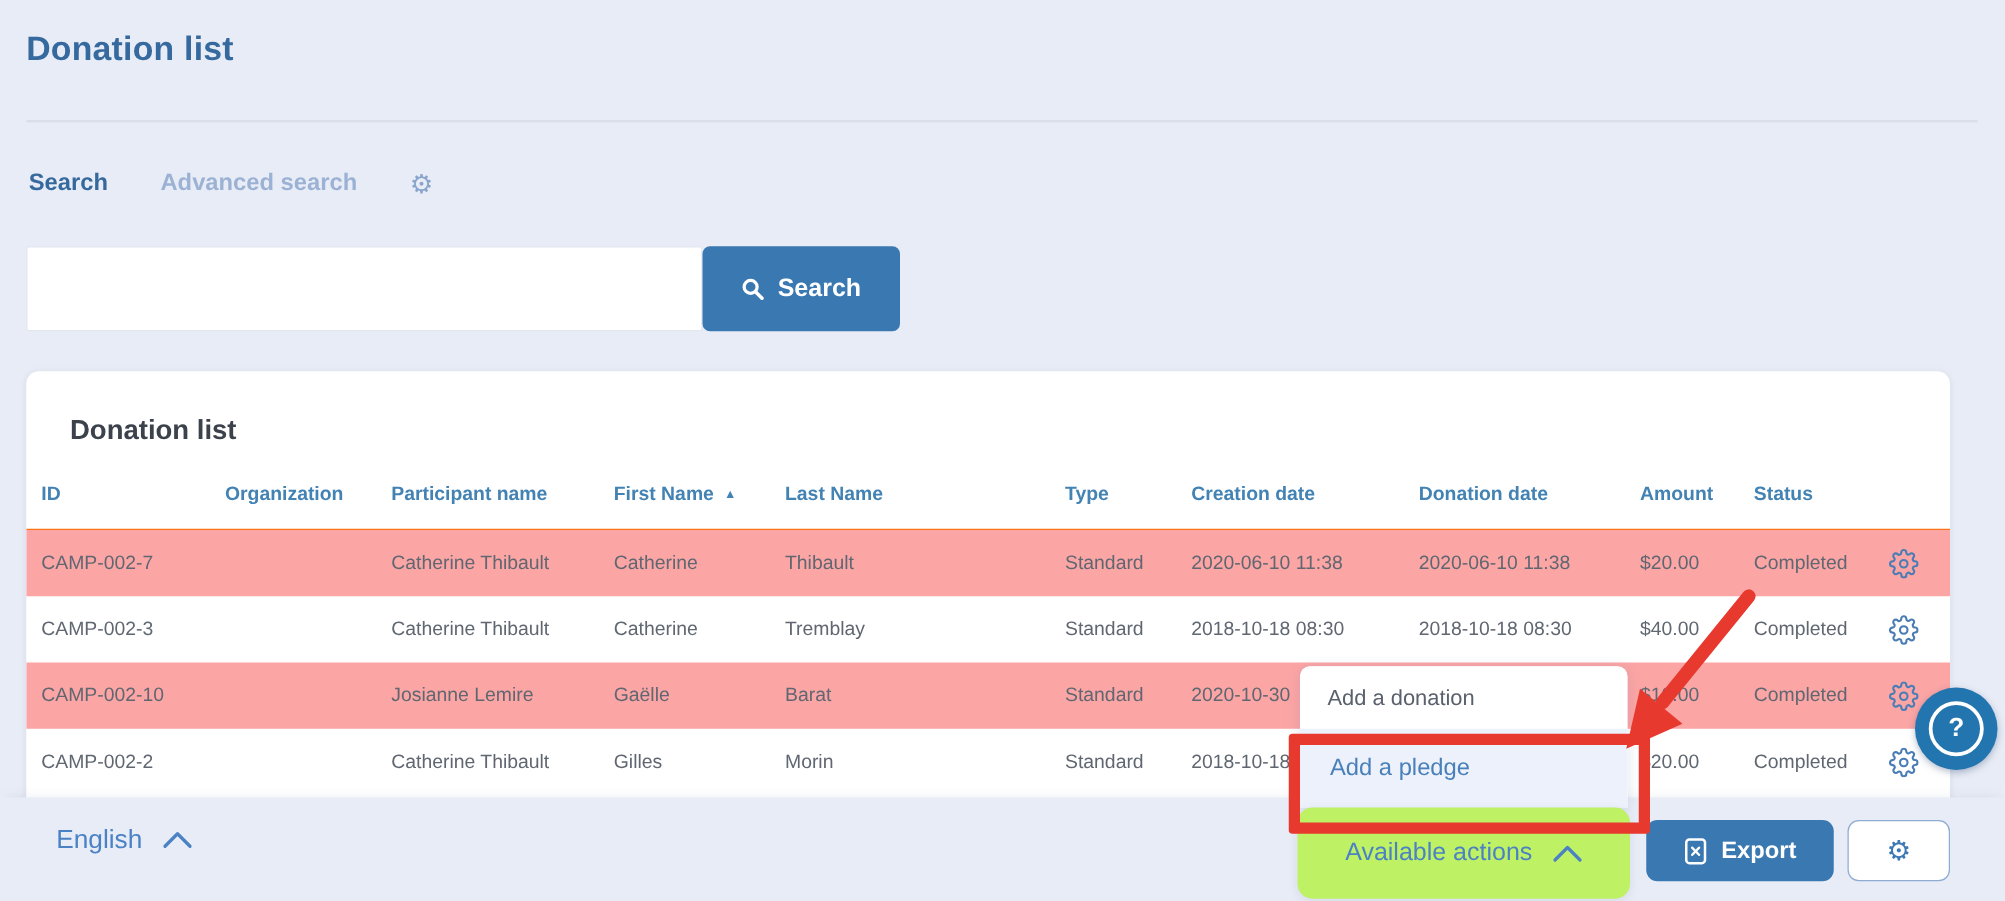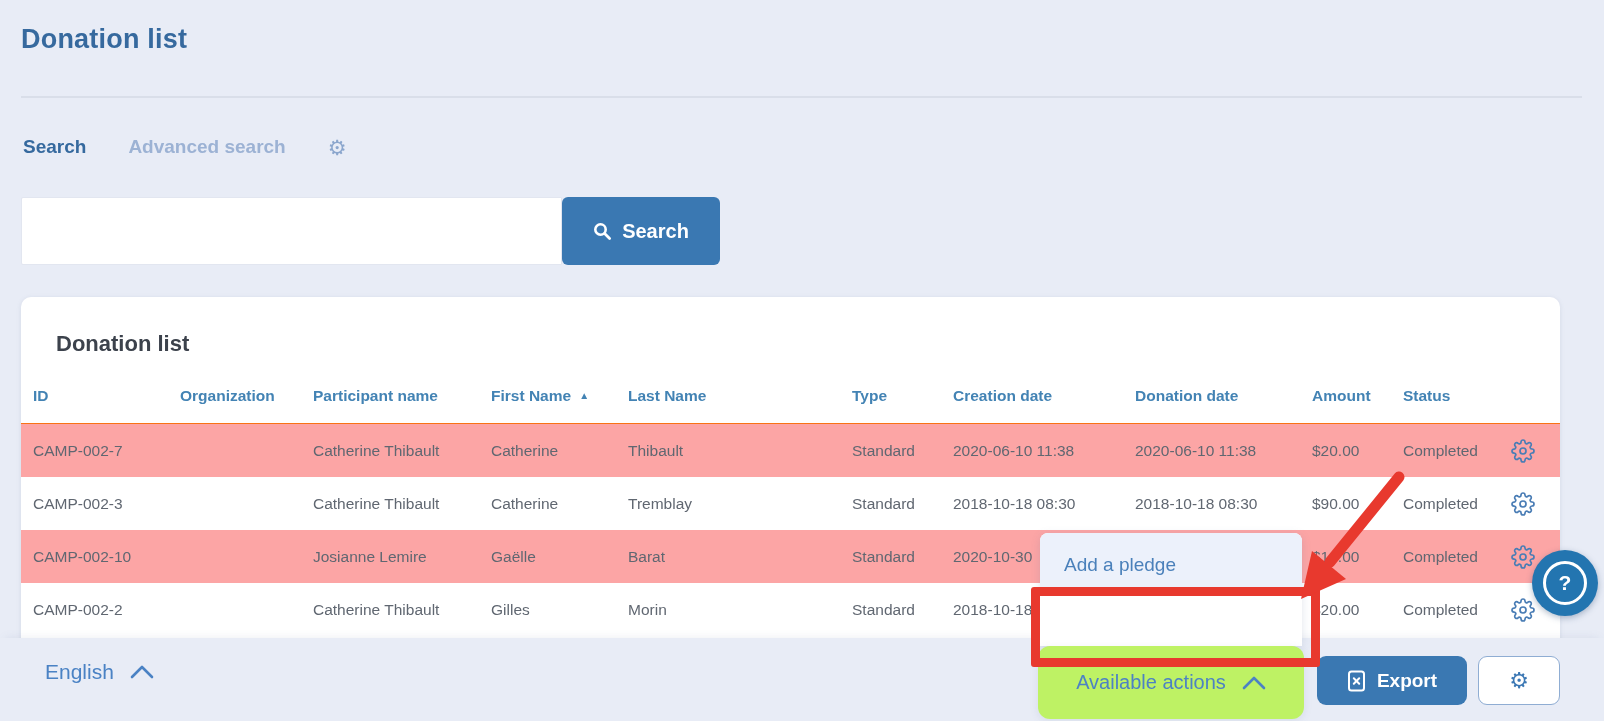--- a/index.html
+++ b/index.html
@@ -130,21 +130,21 @@
   <div class="tgrid trow">
     <span></span>
     <span class="td">CAMP-002-3</span>
     <span class="td"></span>
     <span class="td">Catherine Thibault</span>
     <span class="td">Catherine</span>
     <span class="td">Tremblay</span>
     <span class="td">Standard</span>
     <span class="td">2018-10-18 08:30</span>
     <span class="td">2018-10-18 08:30</span>
-    <span class="td">$90.00</span>
+    <span class="td">$40.00</span>
     <span class="td">Completed</span>
     <svg class="row-gear">
         <use href="#cog"></use>
       </svg>
   </div>
 
   <div class="tgrid trow alt">
     <span></span>
     <span class="td">CAMP-002-10</span>
     <span class="td"></span>
@@ -182,20 +182,21 @@
 <div class="abs footer">
   <div class="lang">
     <span>English</span>
     <svg class="chev" viewBox="0 0 24 14">
         <use href="#chev-up"></use>
       </svg>
   </div>
 </div>
 
 <div class="abs menu">
+  <div class="menu-item1">Add a donation</div>
   <div class="menu-item2">Add a pledge</div>
 </div>
 
 <div class="abs avail-panel">
   <span>Available actions</span>
   <svg class="chev" viewBox="0 0 24 14">
       <use href="#chev-up"></use>
     </svg>
 </div>
 

